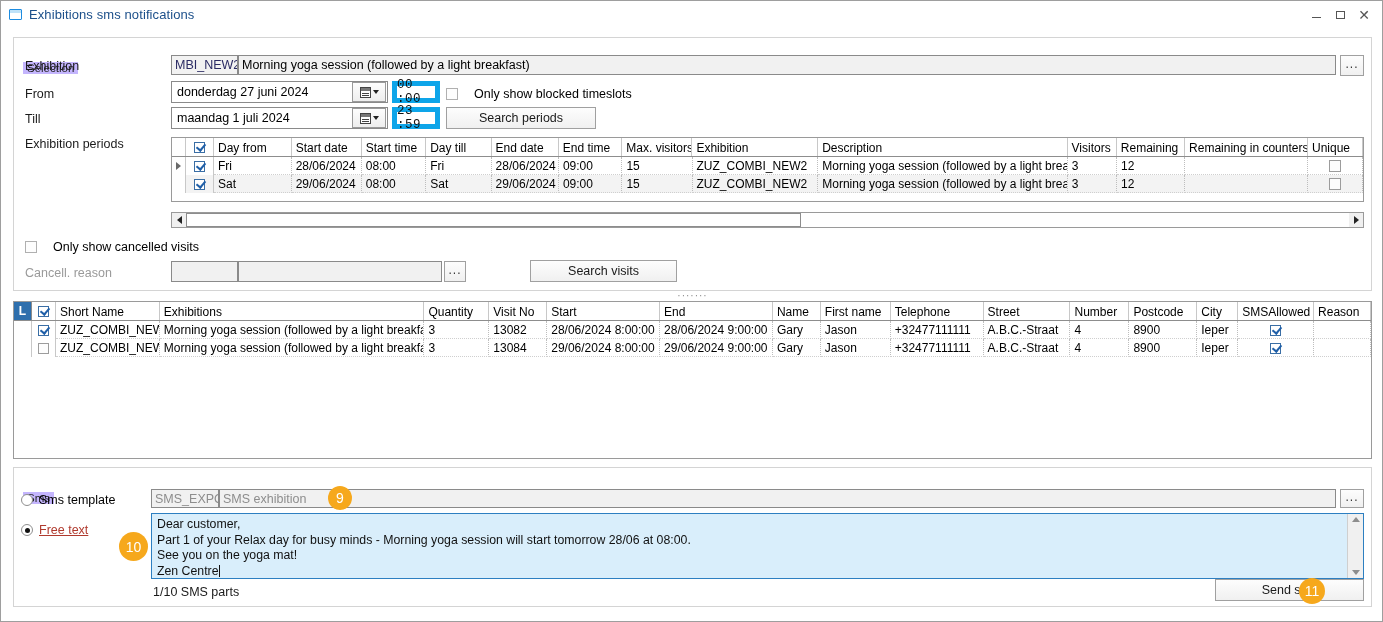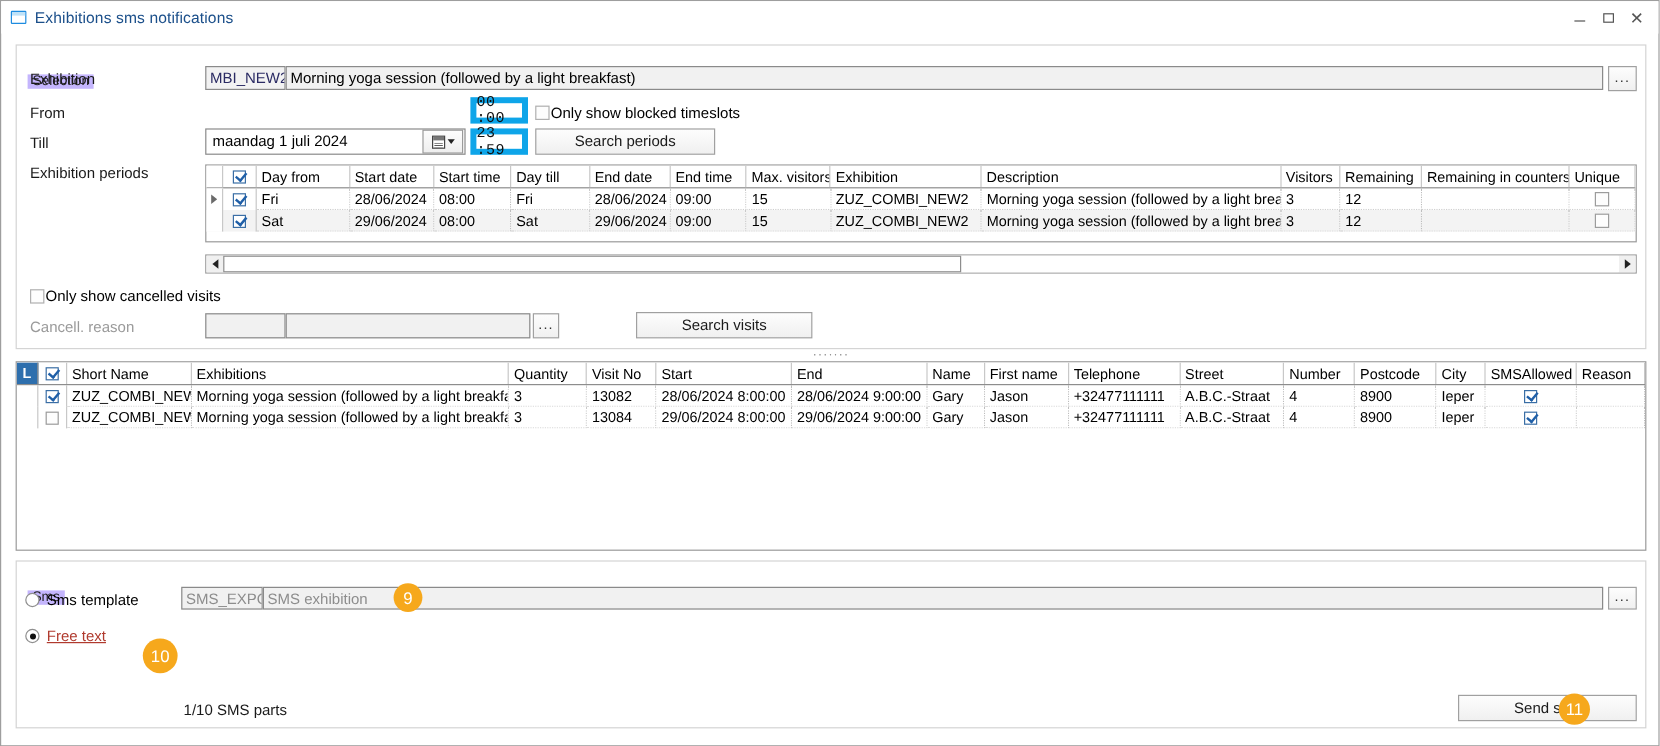--- a/index.html
+++ b/index.html
@@ -153,21 +153,21 @@
     position: absolute;
     border: 1px solid #a0a0a0;
     background: linear-gradient(#fdfdfd, #f0f0f0);
     display: flex; align-items: center; justify-content: center;
     font-size: 12px; color: #333; letter-spacing: 1px;
     line-height: 8px;
     padding-bottom: 4px;
   }
   .checkrow {
     position: absolute;
-    display: flex; align-items: center; gap: 1px;
+    display: flex; align-items: center; gap: 16px;
     font-size: 12.5px;
   }
   .chk {
     width: 12px; height: 12px;
     border: 1px solid #9c9c9c;
     background: #fdfdfd;
     display: inline-block;
     position: relative;
     flex: 0 0 auto;
   }
@@ -368,20 +368,27 @@
   <div class="groupbox" id="selection-group">
     <span class="legend">Selection</span>
   </div>
 
   <div class="form-label" style="left:24px; top:58px;">Exhibition</div>
   <div class="tbox readonly" style="left:170px; top:54px; width:67px;">MBI_NEW2</div>
   <div class="tbox grey" style="left:237px; top:54px; width:1098px;">Morning yoga session (followed by a light breakfast)</div>
   <div class="btn-dots" style="left:1339px; top:54px; width:24px; height:21px;">...</div>
 
   <div class="form-label" style="left:24px; top:86px;">From</div>
+  <div class="datebox" style="left:170px; top:80px; width:217px;">
+    <span class="dval">donderdag 27 juni 2024</span>
+    <span class="dd-btn">
+      <span class="cal-glyph"></span>
+      <span class="caret-down"></span>
+    </span>
+  </div>
   <div class="timebox" style="left:391px; top:80px; width:48px;">00 :00</div>
   <div class="checkrow" style="left:445px; top:86px;">
     <span class="chk flat"></span>
     <span>Only show blocked timeslots</span>
   </div>
 
   <div class="form-label" style="left:24px; top:111px;">Till</div>
   <div class="datebox" style="left:170px; top:106px; width:217px;">
     <span class="dval">maandag 1 juli 2024</span>
     <span class="dd-btn">
@@ -571,20 +578,30 @@
   </div>
   <div class="tbox grey" style="left:150px; top:488px; width:68px; height:19px; color:#8d8d8d;">SMS_EXPO</div>
   <div class="tbox grey" style="left:218px; top:488px; width:1117px; height:19px; color:#8d8d8d;">SMS exhibition</div>
   <div class="btn-dots" style="left:1339px; top:488px; width:24px; height:19px;">...</div>
 
   <div class="radio-row" style="left:20px; top:522px;">
     <span class="radio sel"></span>
     <span class="link-label">Free text</span>
   </div>
 
+  <div class="freetext" style="left:150px; top:512px; width:1213px; height:66px;">
+    <div class="ft-body">Dear customer,
+Part 1 of your Relax day for busy minds - Morning yoga session will start tomorrow 28/06 at 08:00.
+See you on the yoga mat!
+Zen Centre<span class="caret-bar"></span></div>
+    <div class="ft-scroll">
+      <span class="up"></span>
+      <span class="dn"></span>
+    </div>
+  </div>
 
   <div class="form-label" style="left:152px; top:584px;">1/10 SMS parts</div>
   <div class="btn" style="left:1214px; top:578px; width:149px; height:22px;">Send sms</div>
 
   <div class="badge b9">9</div>
   <div class="badge b10">10</div>
   <div class="badge b11">11</div>
 
 </div>
 

